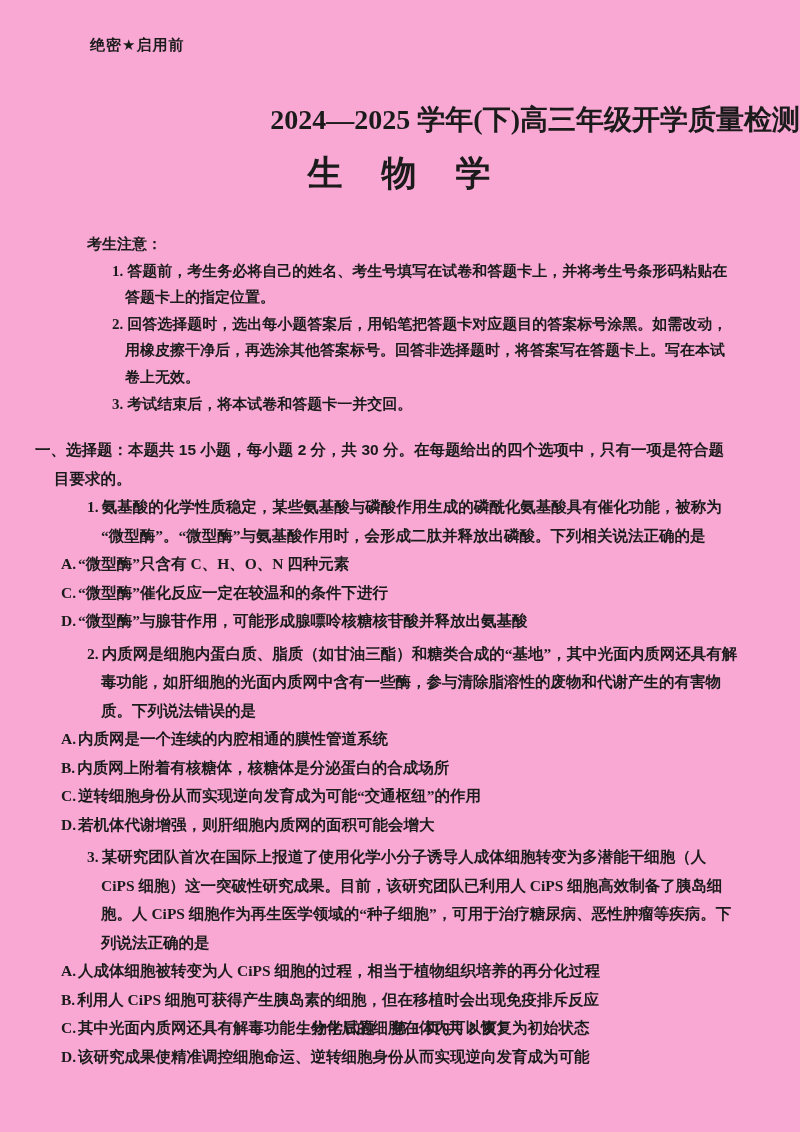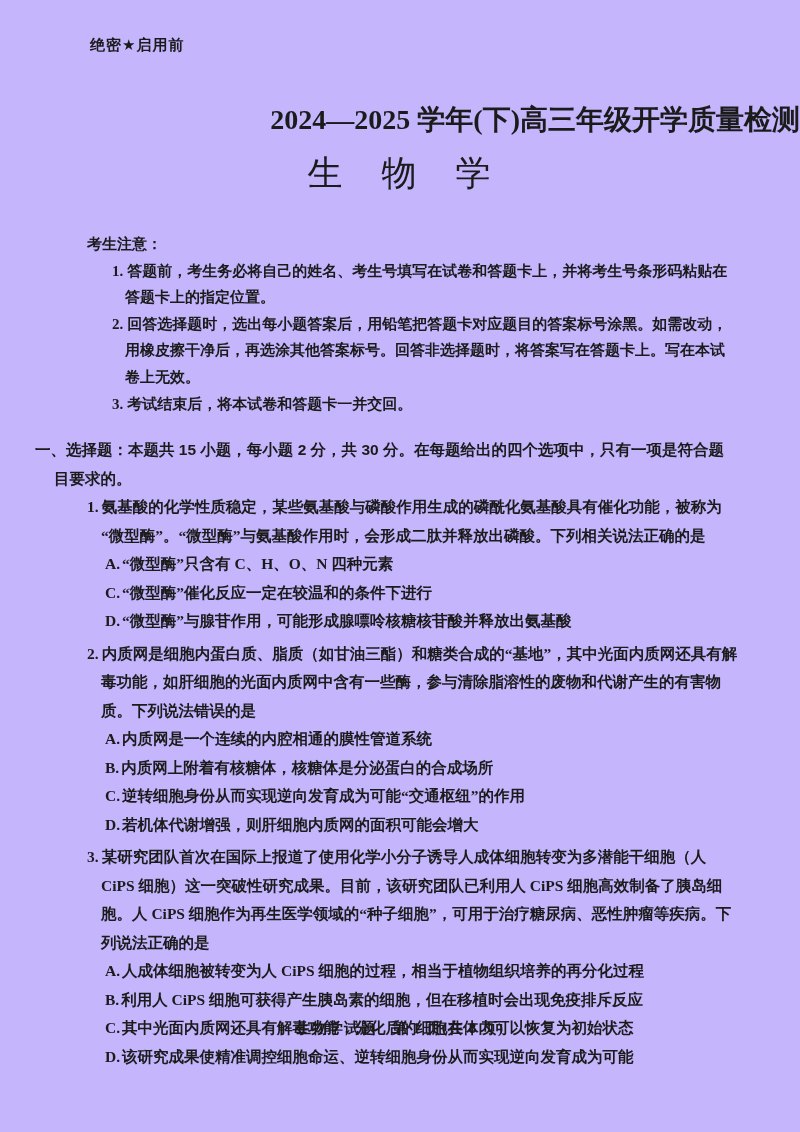--- a/index.html
+++ b/index.html
@@ -6,37 +6,37 @@
   body {
     width: 800px; height: 1132px;
     background: #f4f4f2;
     font-family: "Liberation Serif", "DejaVu Serif", serif;
     color: #1b1b1b;
     -webkit-font-smoothing: antialiased;
   }
   .page {
     position: relative;
     width: 800px; height: 1132px;
-    background: #c4b5fd;
+    background: #f9a8d4;
     overflow: hidden;
   }
   .classified {
     position: absolute; left: 90px; top: 36px;
     font-size: 15px; font-weight: 700; letter-spacing: 1px;
     font-family: "Liberation Sans", "DejaVu Sans", sans-serif;
   }
   .exam-title {
     margin: 106px 0 0 0;
     text-align: right;
     font-size: 28px; font-weight: 700; line-height: 27px;
   }
   .subject {
     margin: 21px 0 0 0;
     text-align: center;
-    font-size: 35px; font-weight: 400; line-height: 40px;
+    font-size: 35px; font-weight: 700; line-height: 40px;
     letter-spacing: 2px;
   }
   .notice {
     margin: 37px 62px 0 87px;
     font-size: 15px; line-height: 26.6px; font-weight: 600;
   }
   .notice-heading {
     font-weight: 700;
     font-family: Liberation Sans, sans-serif;
     font-size: 15px;
@@ -50,21 +50,21 @@
     font-family: "Liberation Sans", "DejaVu Sans", sans-serif;
   }
   .questions { margin: 0 62px 0 0; }
   .question + .question { margin-top: 4px; }
   .q-stem {
     padding-left: 101px; text-indent: -14px;
     font-size: 15.5px; line-height: 28.5px; font-weight: 600;
   }
   .q-num { margin-right: 3px; }
   .q-option {
-    padding-left: 105px;
+    padding-left: 61px;
     font-size: 15.5px; line-height: 28.5px; font-weight: 600;
   }
   .opt-label { margin-right: 2px; }
   .footer {
     position: absolute; left: 0; right: 0; top: 1019px;
     text-align: center;
     font-size: 15px; font-weight: 600; letter-spacing: 1px;
   }
 </style>
 </head>

